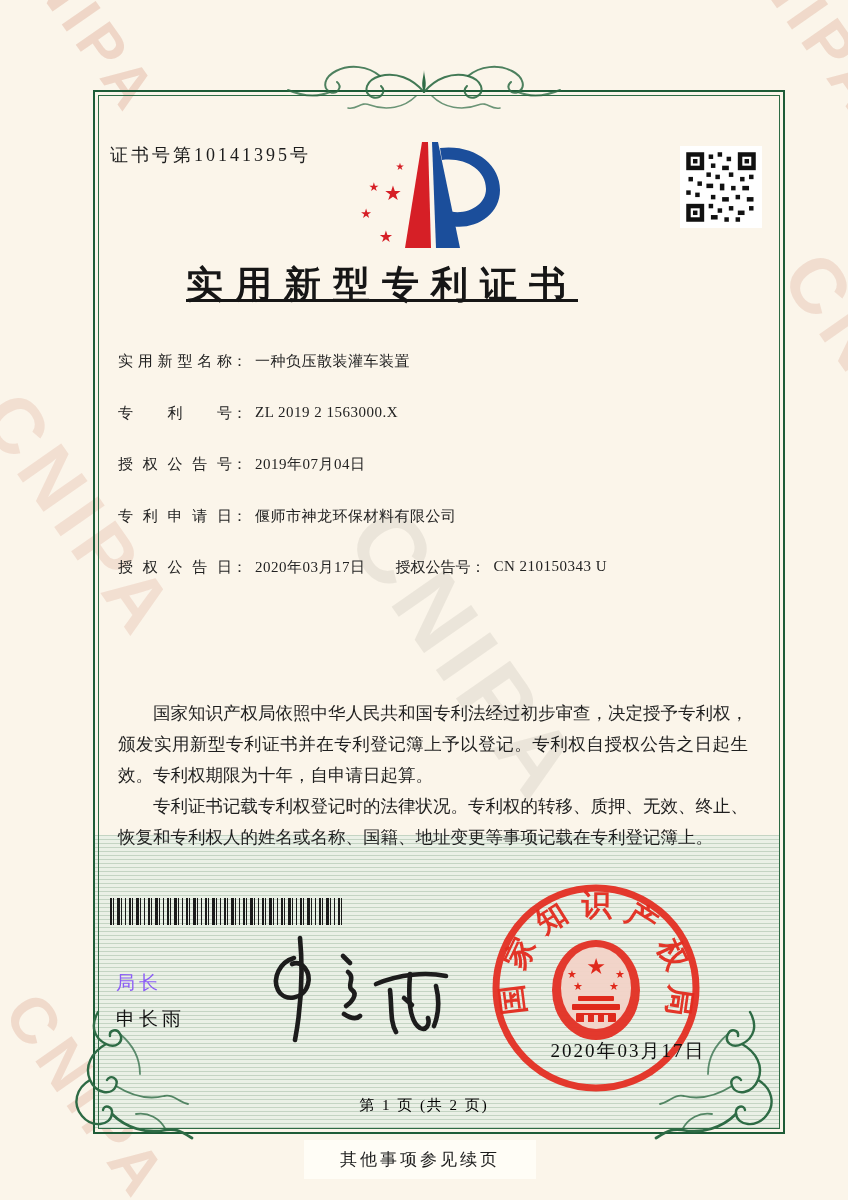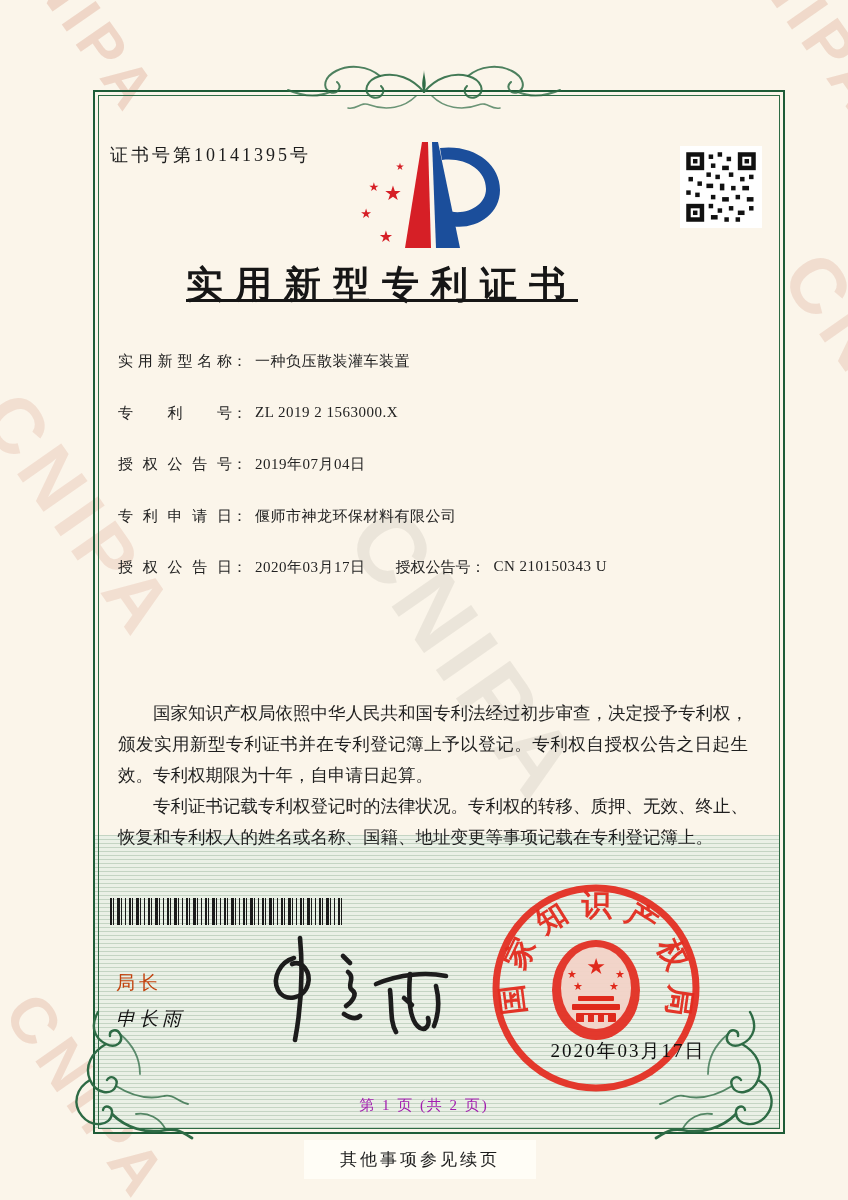--- a/index.html
+++ b/index.html
@@ -52,30 +52,30 @@
   .paras p{margin:0;text-indent:2em;}
 
   .barcode{position:absolute;left:110px;top:898px;width:232px;height:27px;
     background-image:repeating-linear-gradient(90deg,
       #1a1a1a 0px,#1a1a1a 2px,transparent 2px,transparent 3px,
       #1a1a1a 3px,#1a1a1a 4px,transparent 4px,transparent 7px,
       #1a1a1a 7px,#1a1a1a 10px,transparent 10px,transparent 11px,
       #1a1a1a 11px,#1a1a1a 12px,transparent 12px,transparent 15px,
       #1a1a1a 15px,#1a1a1a 16px,transparent 16px,transparent 19px);}
 
-  .signer-title{position:absolute;left:116px;top:970px;font-size:19px;letter-spacing:4px;color:#c2410c;}
-  .signer-name{position:absolute;left:116px;top:1006px;font-size:19px;letter-spacing:4px;color:#111;font-style:italic;}
+  .signer-title{position:absolute;left:116px;top:970px;font-size:19px;letter-spacing:4px;color:#8b5cf6;}
+  .signer-name{position:absolute;left:116px;top:1006px;font-size:19px;letter-spacing:4px;color:#111;}
   .signature{position:absolute;left:248px;top:930px;width:220px;height:120px;}
 
   .seal{position:absolute;left:486px;top:878px;width:220px;height:220px;}
   .seal-date{position:absolute;left:508px;top:1038px;width:240px;text-align:center;
              font-size:19px;letter-spacing:2px;color:#101010;}
 
   .page-no{position:absolute;left:0;top:1096px;width:848px;text-align:center;
-           font-size:15px;letter-spacing:2px;color:#a21caf;}
+           font-size:15px;letter-spacing:2px;color:#000000;}
 
   .footer-note{position:absolute;left:0;top:1140px;width:840px;text-align:center;}
   .footer-note span{display:inline-block;background:#fffdf6;padding:8px 36px;
                     font-size:17px;letter-spacing:3px;color:#1d1d1d;}
 
   .flourish{position:absolute;z-index:3;}
   .fl-top{left:274px;top:58px;width:300px;height:68px;}
   .fl-bl{left:40px;top:1004px;width:160px;height:146px;}
   .fl-br{left:648px;top:1004px;width:160px;height:146px;transform:scaleX(-1);}
 </style>

